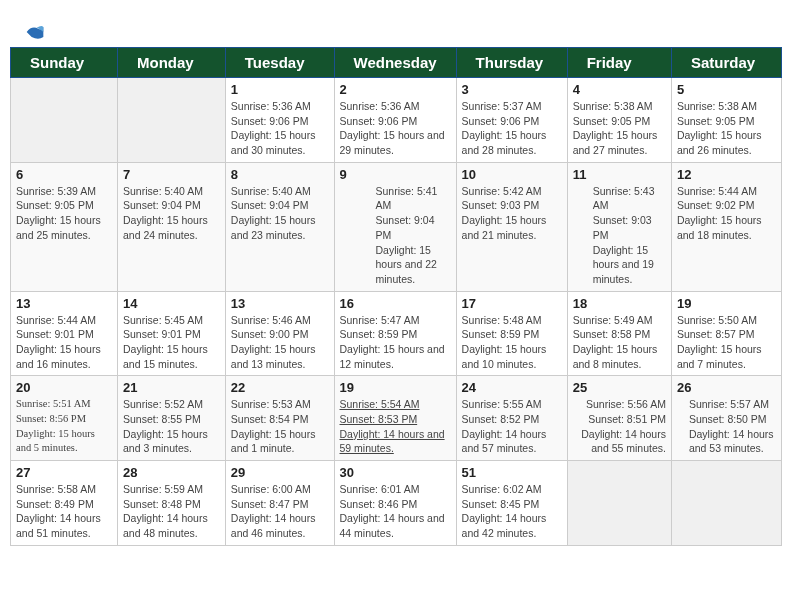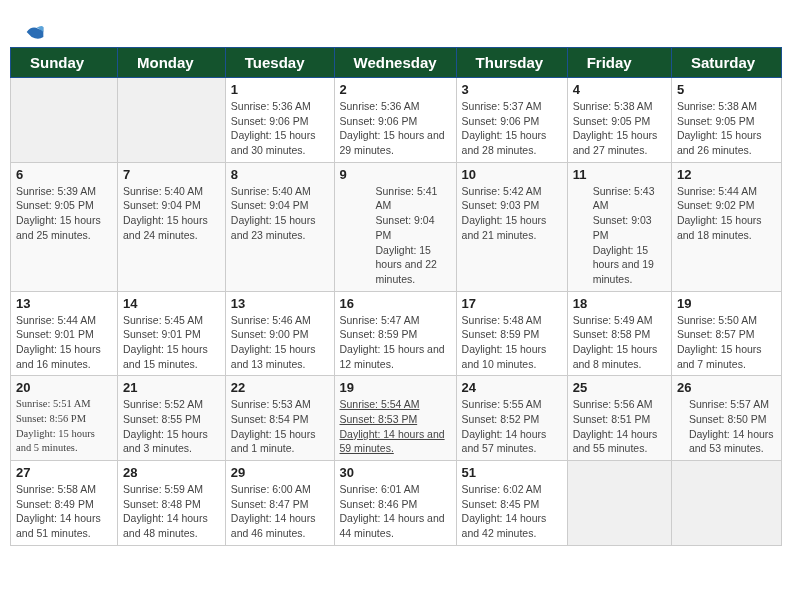--- a/index.html
+++ b/index.html
@@ -269,21 +269,21 @@
 Daylight: 14 hours and 59 minutes.</div>
         </td>
         <td>
           <div class="day-number">24</div>
           <div class="day-info" style="white-space: pre-line;">Sunrise: 5:55 AM
 Sunset: 8:52 PM
 Daylight: 14 hours and 57 minutes.</div>
         </td>
         <td>
           <div class="day-number">25</div>
-          <div class="day-info" style="white-space: pre-line;">Sunrise: 5:56 AM
+          <div class="day-info" style="white-space: pre-line; text-align: right;">Sunrise: 5:56 AM
 Sunset: 8:51 PM
 Daylight: 14 hours and 55 minutes.</div>
         </td>
         <td>
           <div class="day-number">26</div>
           <div class="day-info" style="white-space: pre-line; margin-left: 12px;">Sunrise: 5:57 AM
 Sunset: 8:50 PM
 Daylight: 14 hours and 53 minutes.</div>
         </td>
       </tr>

